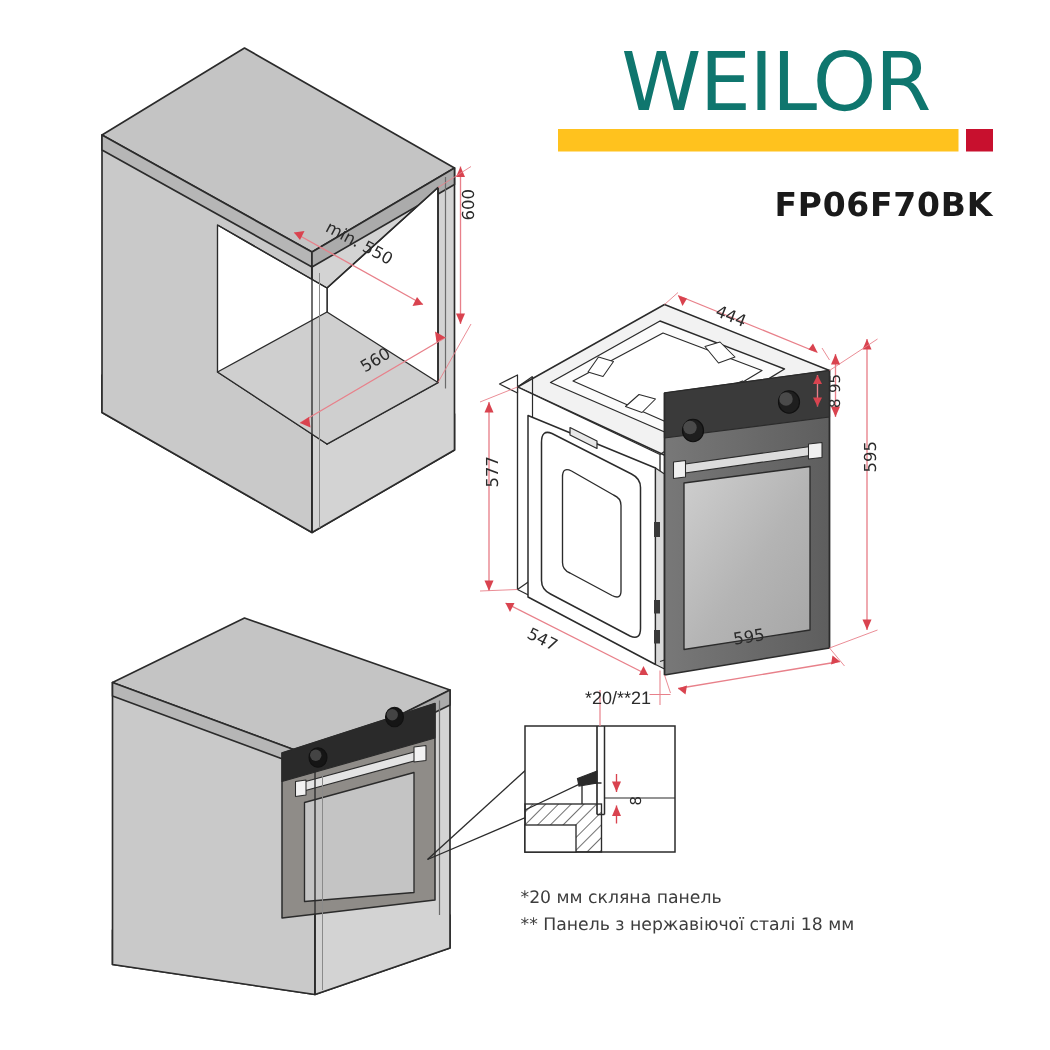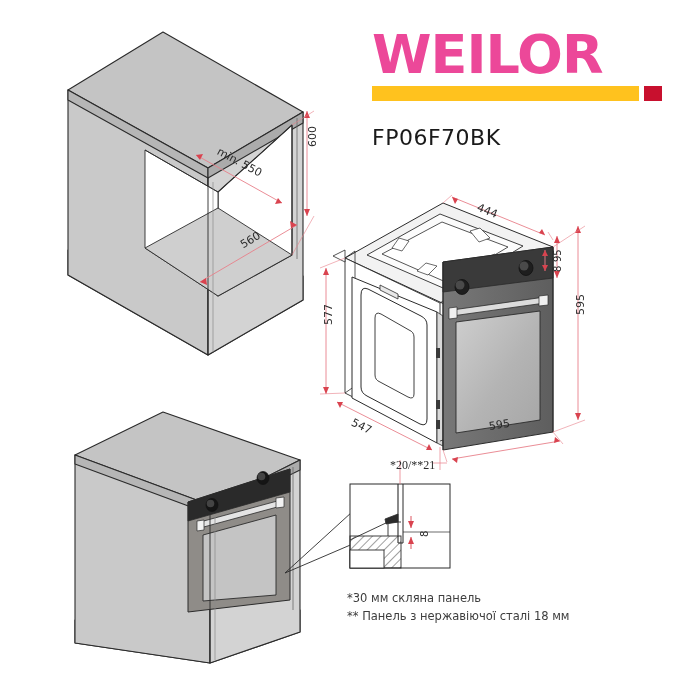--- a/index.html
+++ b/index.html
@@ -23,27 +23,28 @@
     top: 0;
   }
   .brand-wrap {
     position: absolute;
     left: 372px;
     top: 28px;
     width: 290px;
   }
   .brand-name {
     font-family: "DejaVu Sans", sans-serif;
-    font-weight: bold;
+    font-weight: normal;
     font-size: 54px;
     letter-spacing: -1px;
-    color: #ec4899;
+    color: #0f766e;
     line-height: 1;
     margin: 0;
     white-space: nowrap;
+    text-align: center;
   }
   .brand-bars {
     display: flex;
     align-items: center;
     margin-top: 4px;
     height: 15px;
   }
   .brand-bar-yellow {
     flex: 1 1 auto;
     height: 15px;
@@ -55,23 +56,23 @@
   .brand-bar-red {
     width: 18px;
     height: 15px;
     background: #C8102E;
   }
   .model-code {
     position: absolute;
     left: 372px;
     top: 125px;
     width: 290px;
-    text-align: left;
+    text-align: right;
     font-family: "DejaVu Sans", sans-serif;
-    font-weight: normal;
+    font-weight: bold;
     font-size: 22px;
     letter-spacing: 0.5px;
     color: #1a1a1a;
   }
   .footnotes {
     position: absolute;
     left: 347px;
     top: 590px;
     font-family: "DejaVu Sans", sans-serif;
     font-size: 11.5px;
@@ -82,21 +83,21 @@
   .dim-label {
     position: absolute;
     font-family: "DejaVu Sans", sans-serif;
     font-size: 11px;
     color: #2b2b2b;
     white-space: nowrap;
   }
   .dim-label.small { font-size: 10px; }
   .callout-label {
     position: absolute;
-    font-family: Liberation Serif, serif;
+    font-family: Liberation Sans, sans-serif;
     font-size: 12px;
     color: #2b2b2b;
     white-space: nowrap;
   }
 </style>
 </head>
 <body>
 
 <div id="page">
 
@@ -345,17 +346,17 @@
   <div class="dim-label small" style="left:552px; top:262px; transform:rotate(-90deg); transform-origin:left top;">95</div>
   <div class="dim-label" style="left:574px; top:315px; transform:rotate(-90deg); transform-origin:left top;">595</div>
   <div class="dim-label" style="left:322px; top:325px; transform:rotate(-90deg); transform-origin:left top;">577</div>
   <div class="dim-label" style="left:355px; top:416px; transform:rotate(26deg); transform-origin:left top;">547</div>
   <div class="dim-label" style="left:488px; top:420px; transform:rotate(-9deg); transform-origin:left top;">595</div>
   <div class="callout-label" style="left:390px; top:458px;">*20/**21</div>
 
   <div class="dim-label small" style="left:419px; top:537px; transform:rotate(-90deg); transform-origin:left top;">8</div>
 
   <div class="footnotes">
-    <div class="footnote-line">*30 мм скляна панель</div>
+    <div class="footnote-line">*20 мм скляна панель</div>
     <div class="footnote-line">** Панель з нержавіючої сталі 18 мм</div>
   </div>
 
 </div>
 
 </body></html>

